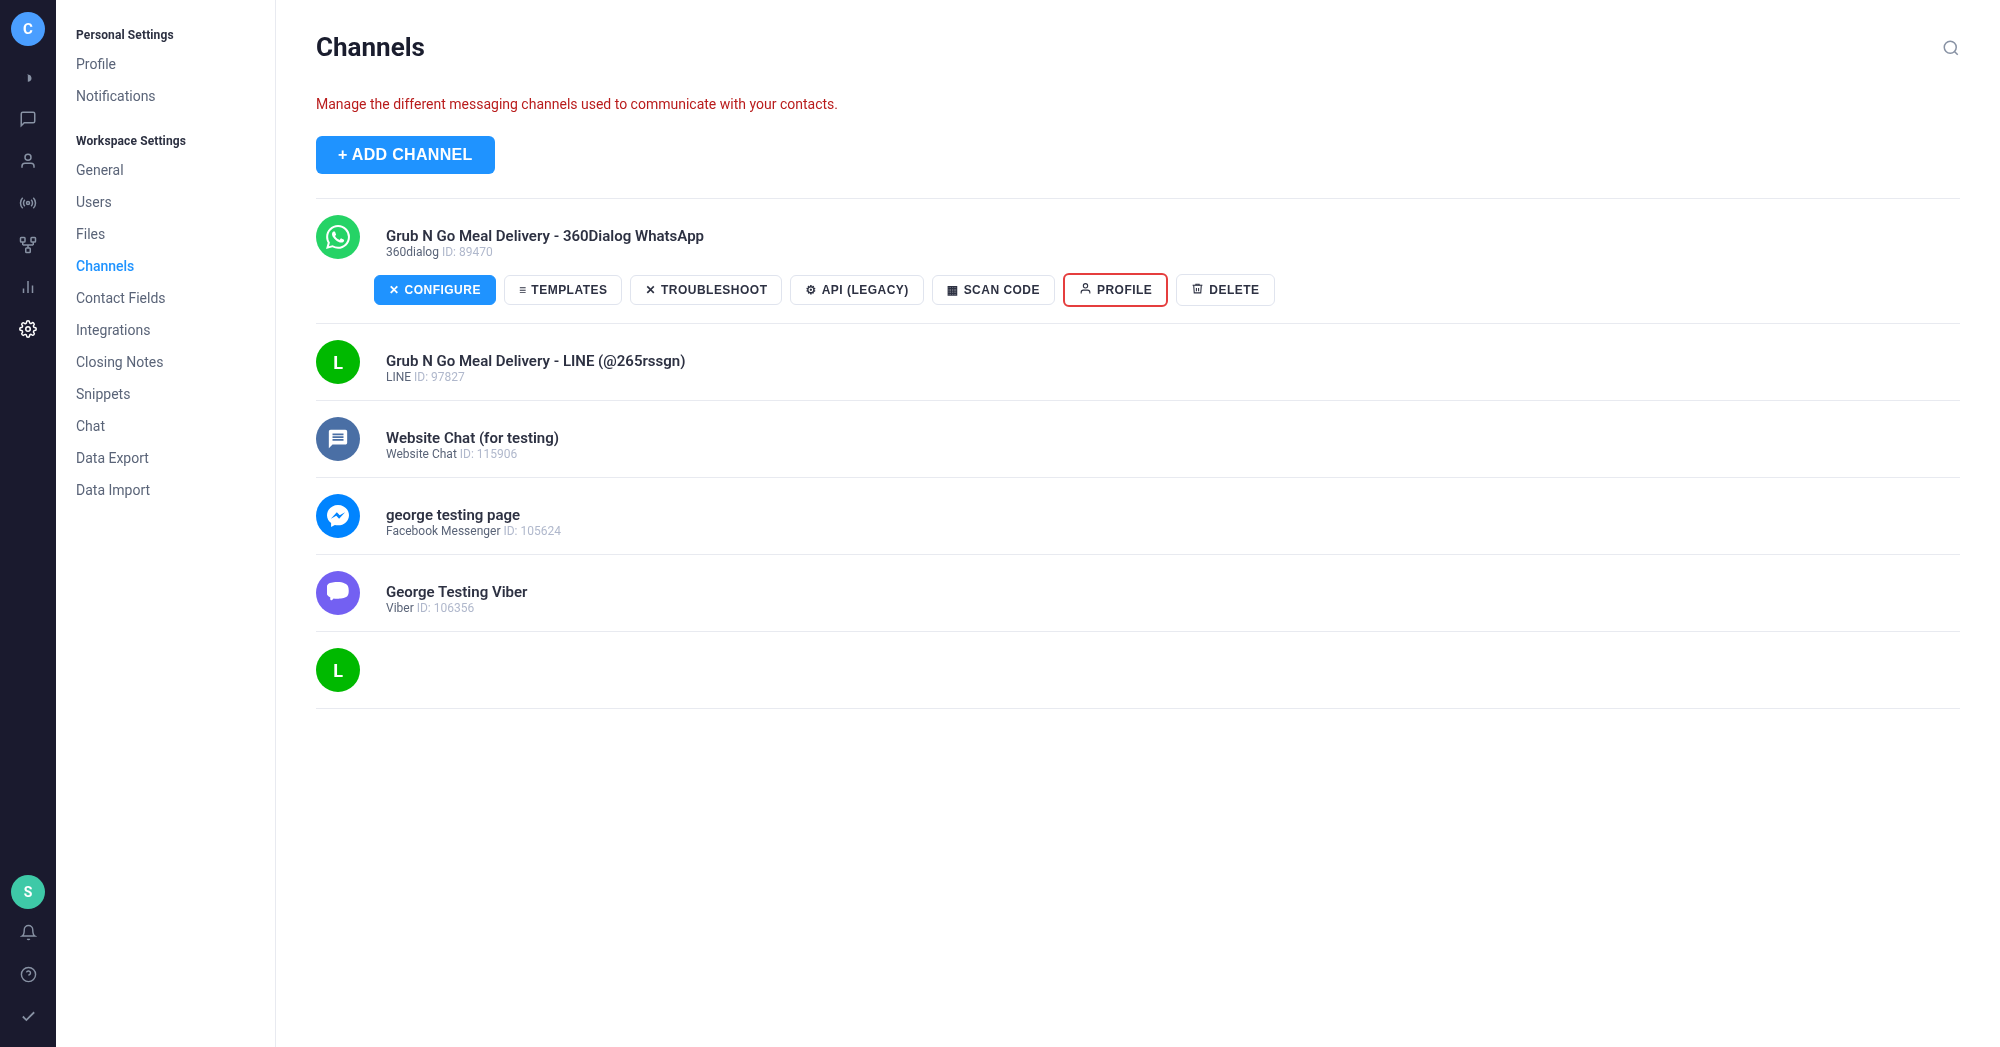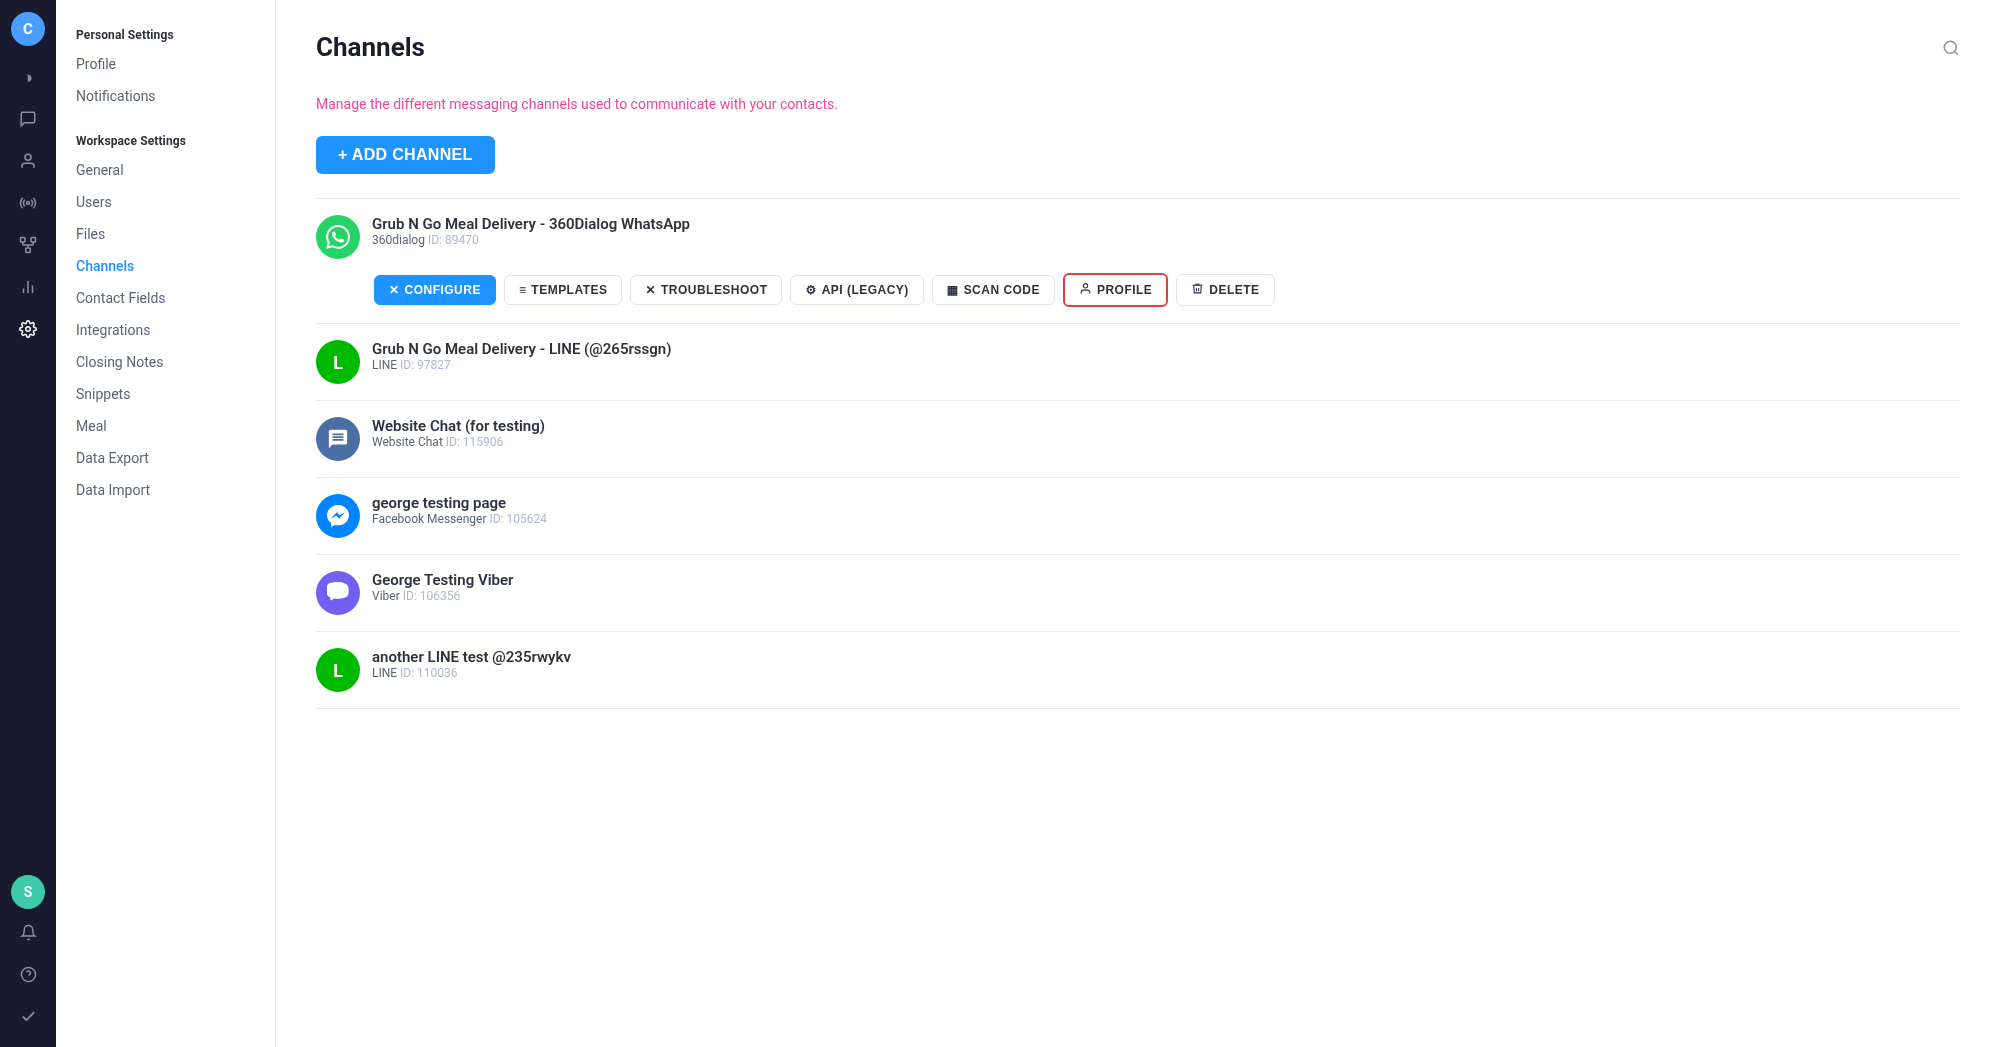--- a/index.html
+++ b/index.html
@@ -63,21 +63,21 @@
     .main-content {
       flex: 1;
       background: #fff;
       overflow-y: auto;
       padding: 32px 40px;
     }
     .page-title {
       font-size: 26px; font-weight: 700; color: #1a1d2e; margin-bottom: 6px;
     }
     .page-subtitle {
-      font-size: 14px; color: #ec4899; margin-bottom: 24px;
+      font-size: 14px; color: #b91c1c; margin-bottom: 24px;
     }
     .add-channel-btn {
       background: #1f93ff; color: #fff; border: none;
       padding: 10px 22px; border-radius: 6px; font-size: 16px;
       font-weight: 600; cursor: pointer; display: inline-flex;
       align-items: center; gap: 6px; letter-spacing: 0.02em;
     }
     .top-bar {
       display: flex; align-items: center; justify-content: space-between;
       margin-bottom: 28px;
@@ -87,21 +87,21 @@
       color: #8892a4; font-size: 18px;
     }
 
     
     .channel-list { border-top: 1px solid #e8eaf0; }
     .channel-item {
       border-bottom: 1px solid #e8eaf0;
       padding: 16px 0;
     }
     .channel-row {
-      display: flex; align-items: flex-start; gap: 12px;
+      display: flex; align-items: flex-end; gap: 26px;
     }
     .channel-logo {
       width: 44px; height: 44px; border-radius: 50%;
       display: flex; align-items: center; justify-content: center;
       font-size: 20px; flex-shrink: 0;
     }
     .channel-logo.whatsapp { background: #25d366; }
     .channel-logo.line { background: #00b900; }
     .channel-logo.webchat { background: #4a6fa5; }
     .channel-logo.messenger { background: #0084ff; }
@@ -216,21 +216,21 @@
 
   <div class="section-title">Workspace Settings</div>
   <a class="nav-item">General</a>
   <a class="nav-item">Users</a>
   <a class="nav-item">Files</a>
   <a class="nav-item active">Channels</a>
   <a class="nav-item">Contact Fields</a>
   <a class="nav-item">Integrations</a>
   <a class="nav-item">Closing Notes</a>
   <a class="nav-item">Snippets</a>
-  <a class="nav-item">Meal</a>
+  <a class="nav-item">Chat</a>
   <a class="nav-item">Data Export</a>
   <a class="nav-item">Data Import</a>
 </div>
 
 <div class="main-content">
   <div class="top-bar">
     <h1 class="page-title">Channels</h1>
     <button class="search-icon-btn">
       <svg width="18" height="18" viewBox="0 0 24 24" fill="none" stroke="currentColor" stroke-width="2">
           <circle cx="11" cy="11" r="8"></circle>
@@ -366,24 +366,17 @@
             <span class="provider">Viber</span>
             <span class="id">ID: 106356</span>
           </div>
         </div>
       </div>
     </div>
 
     <div class="channel-item">
       <div class="channel-row">
         <div class="channel-logo line2" style="color:white; font-weight:700; font-size:18px;">L</div>
-        <div class="channel-info">
-          <div class="channel-name">another LINE test @235rwykv</div>
-          <div class="channel-meta">
-            <span class="provider">LINE</span>
-            <span class="id">ID: 110036</span>
-          </div>
-        </div>
       </div>
     </div>
 
   </div>
 </div>
 
 </body></html>

